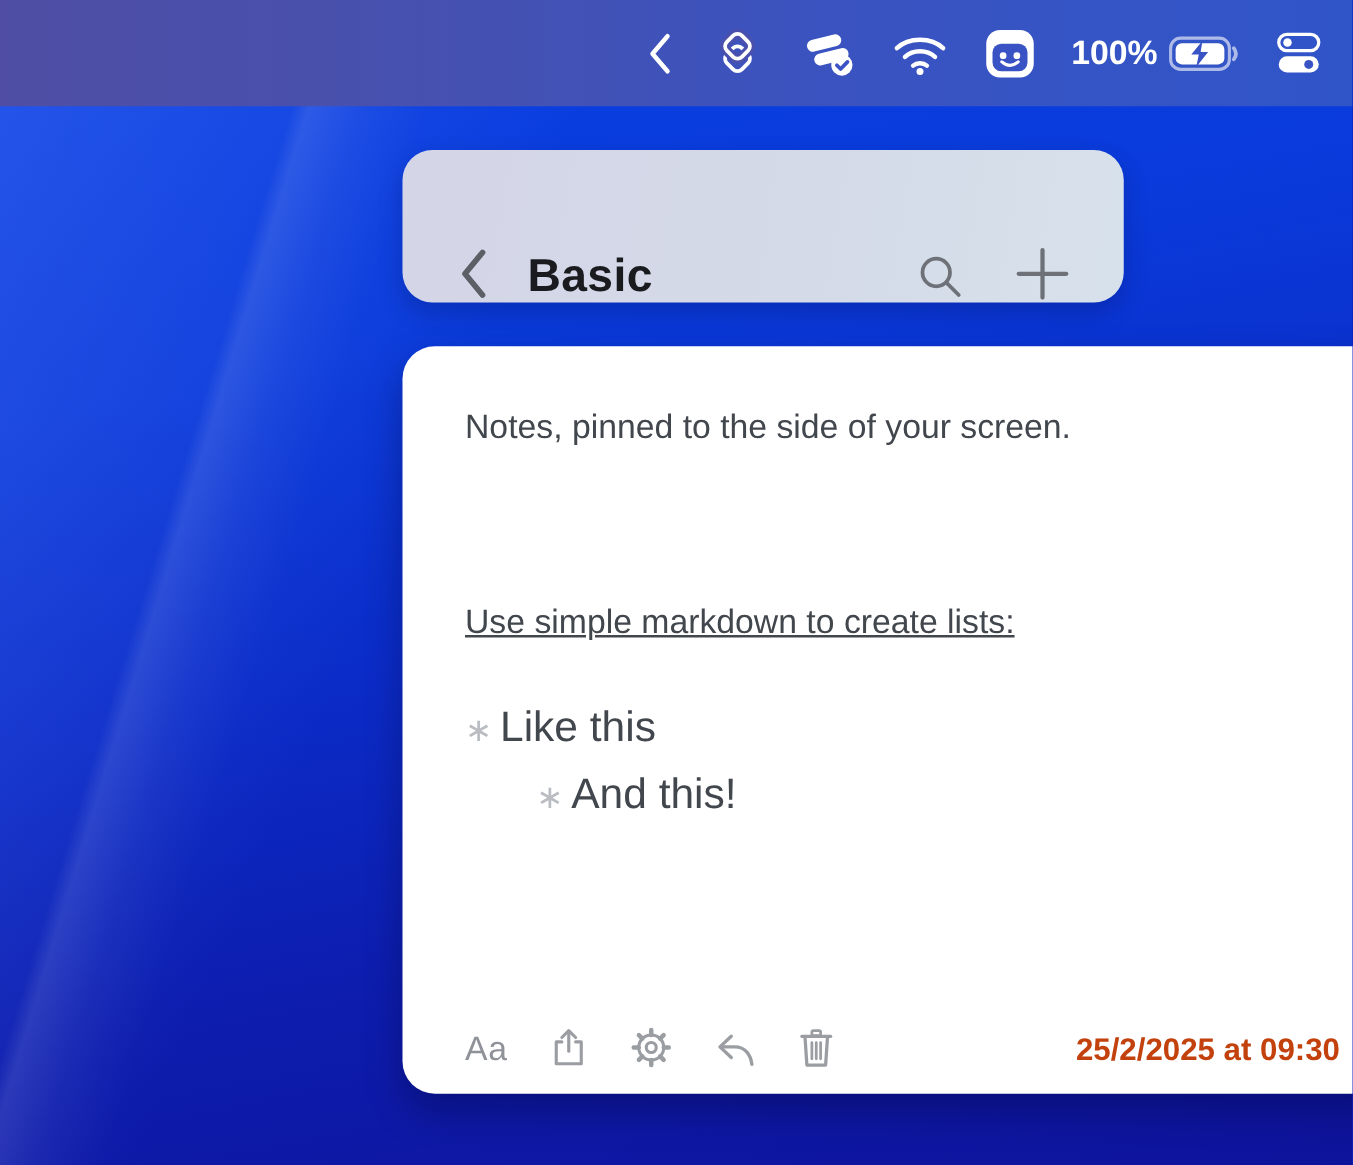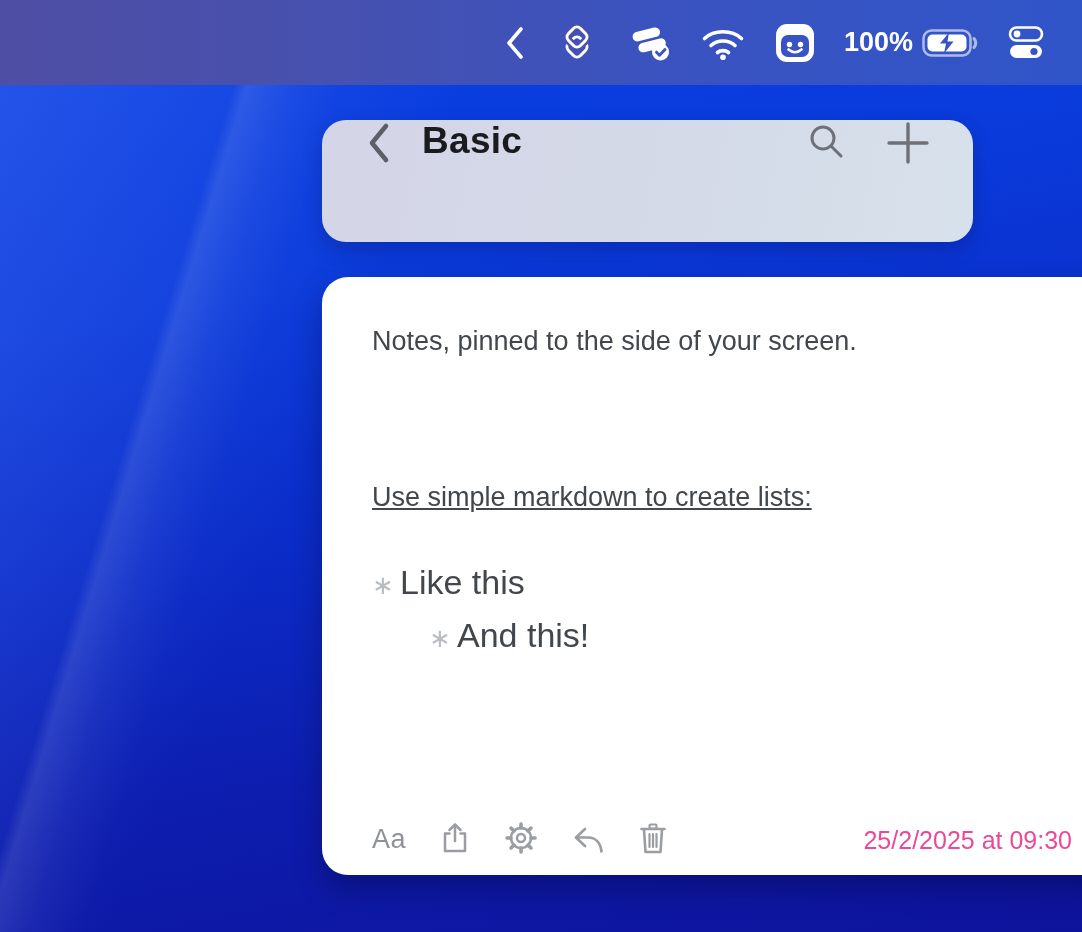--- a/index.html
+++ b/index.html
@@ -14,32 +14,32 @@
     background:
       linear-gradient(107deg, rgba(255,255,255,0) 19%, rgba(255,255,255,0.10) 20%, rgba(255,255,255,0.04) 23%, rgba(255,255,255,0) 27%),
       linear-gradient(113deg, rgba(120,150,255,0.25) 0%, rgba(120,150,255,0) 34%),
       linear-gradient(169deg, #0a41e4 0%, #0a3ada 30%, #0b2cc8 52%, #0d1dae 74%, #0e139b 100%);
   }
   
   .menu-bar{
     position:absolute;top:0;left:0;right:0;height:85px;
     background:linear-gradient(90deg,#4f4ea4 0%,#4751af 30%,#3a53c0 62%,#3055c9 100%);
     display:flex;align-items:center;justify-content:flex-end;
-    gap:27px;padding-right:37px;color:#fff;
+    gap:27px;padding-right:24px;color:#fff;
     font-size:27px;font-weight:600;
   }
   .menu-bar .mb-item{display:flex;align-items:center;}
   .battery-group{display:flex;align-items:center;gap:9px;}
   .datetime{display:flex;align-items:center;gap:17px;margin-left:6px;}
   
   .header-bar{
-    position:absolute;left:322px;top:120px;width:651px;height:122px;
+    position:absolute;left:322px;top:120px;width:577px;height:122px;
     border-radius:24px;box-sizing:border-box;
     background:linear-gradient(100deg,#d4d5e7 0%,#d4dae8 55%,#d7e1eb 100%);
-    display:flex;align-items:flex-start;padding:0 42px;
+    display:flex;align-items:flex-end;padding:0 42px;
     box-shadow:0 8px 20px rgba(0,0,40,0.20);
   }
   .header-title{
     font-size:37px;font-weight:800;color:#1a1b1e;margin-left:28px;letter-spacing:.3px;
   }
   .header-spacer{flex:1;}
   .header-icon-btn{display:flex;align-items:center;background:none;border:none;padding:0;cursor:pointer;}
   .header-icon-btn + .header-icon-btn{margin-left:38px;}
   
   .note-card{
@@ -60,21 +60,21 @@
   .link-paragraph{margin:80px 0 0 0;font-size:27px;line-height:41px;color:#42474e;}
   .mono{font-family:"DejaVu Sans Mono", monospace;font-size:24px;color:#b9bcc1;}
   .mono-link{font-family:"DejaVu Sans Mono", monospace;font-size:24px;color:#1272d6;font-weight:bold;}
   
   .note-footer{
     position:absolute;left:50px;right:44px;bottom:20px;
     display:flex;align-items:flex-end;gap:33px;
   }
   .tool-btn{display:flex;align-items:center;background:none;border:none;padding:0;cursor:pointer;}
   .format-label{font-size:27px;color:#8f9298;letter-spacing:.5px;}
-  .timestamp{margin-left:auto;font-size:25px;font-weight:400;color:#ec4899;}
+  .timestamp{margin-left:auto;font-size:25px;font-weight:700;color:#c2410c;}
   svg{display:block;}
 </style>
 </head>
 <body>
 
 <div class="wallpaper"></div>
 
 <div class="menu-bar">
 
   <div class="mb-item">

